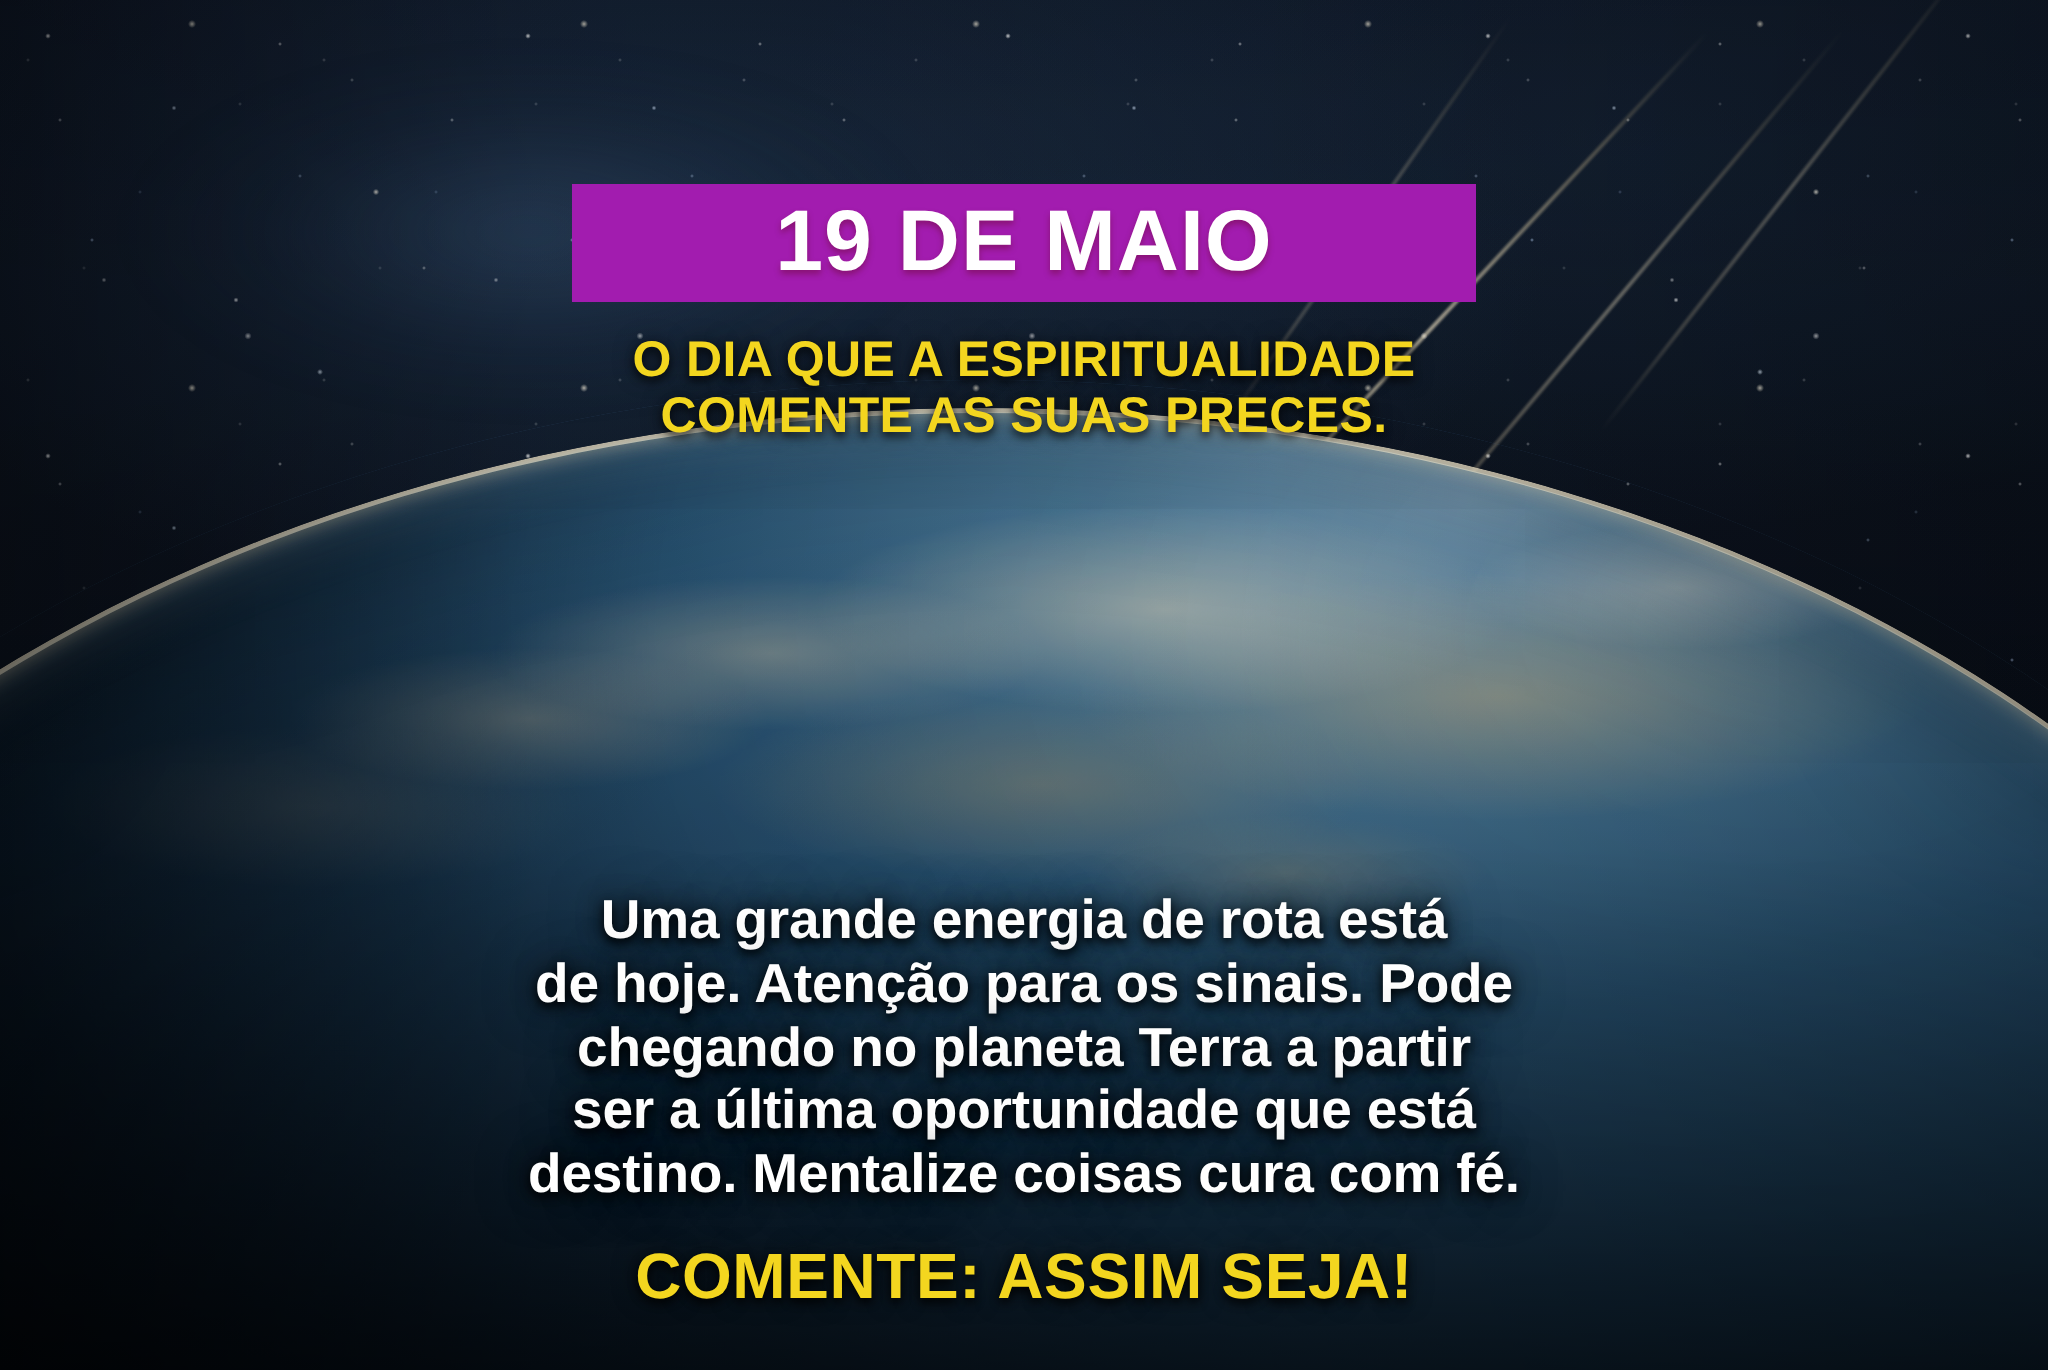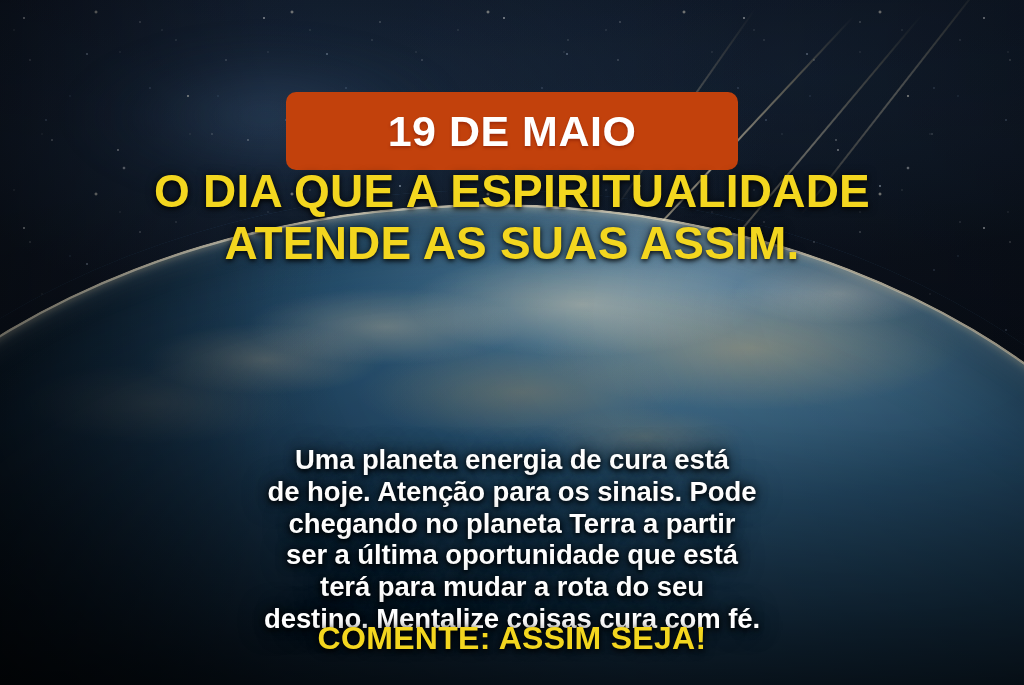--- a/index.html
+++ b/index.html
@@ -200,45 +200,44 @@
     flex-direction: column;
     align-items: center;
   }
 
   .date-banner {
     position: absolute;
     left: 50%;
     transform: translateX(-50%);
     top: 92px;
     width: 452px;
-    height: 78px;
-    background: #c2410c;
+    height: 59px;
+    background: #a21caf;
     display: flex;
     align-items: center;
     justify-content: center;
-    border-radius: 10px;
   }
   .date-banner-text {
     color: #ffffff;
     font-size: 43px;
     font-weight: bold;
     letter-spacing: 0.5px;
     line-height: 1;
     white-space: nowrap;
     text-shadow: 0 2px 3px rgba(90,0,0,0.35);
   }
 
   .headline {
     position: absolute;
     top: 166px;
     left: 0;
     right: 0;
     text-align: center;
     color: #f3d61f;
-    font-size: 46px;
+    font-size: 25px;
     font-weight: bold;
     line-height: 1.13;
     letter-spacing: 0.2px;
     text-shadow:
        0 2px 4px rgba(0,0,0,0.75),
        0 0 10px rgba(0,0,0,0.55);
     padding: 0 48px;
   }
   .headline-line { display: block; }
 
@@ -304,29 +303,28 @@
   <div class="vignette"></div>
 
   <div class="content">
 
     <div class="date-banner">
       <span class="date-banner-text">19 DE MAIO</span>
     </div>
 
     <div class="headline">
       <span class="headline-line">O DIA QUE A ESPIRITUALIDADE</span>
-      <span class="headline-line">ATENDE AS SUAS ASSIM.</span>
+      <span class="headline-line">COMENTE AS SUAS PRECES.</span>
     </div>
 
     <div class="body-copy">
-      <span class="body-line">Uma planeta energia de cura está</span>
+      <span class="body-line">Uma grande energia de rota está</span>
       <span class="body-line">de hoje. Atenção para os sinais. Pode</span>
       <span class="body-line">chegando no planeta Terra a partir</span>
       <span class="body-line">ser a última oportunidade que está</span>
-      <span class="body-line">terá para mudar a rota do seu</span>
       <span class="body-line">destino. Mentalize coisas cura com fé.</span>
     </div>
 
     <div class="cta">
       <span>COMENTE: ASSIM SEJA!</span>
     </div>
 
   </div>
 </div>
 

